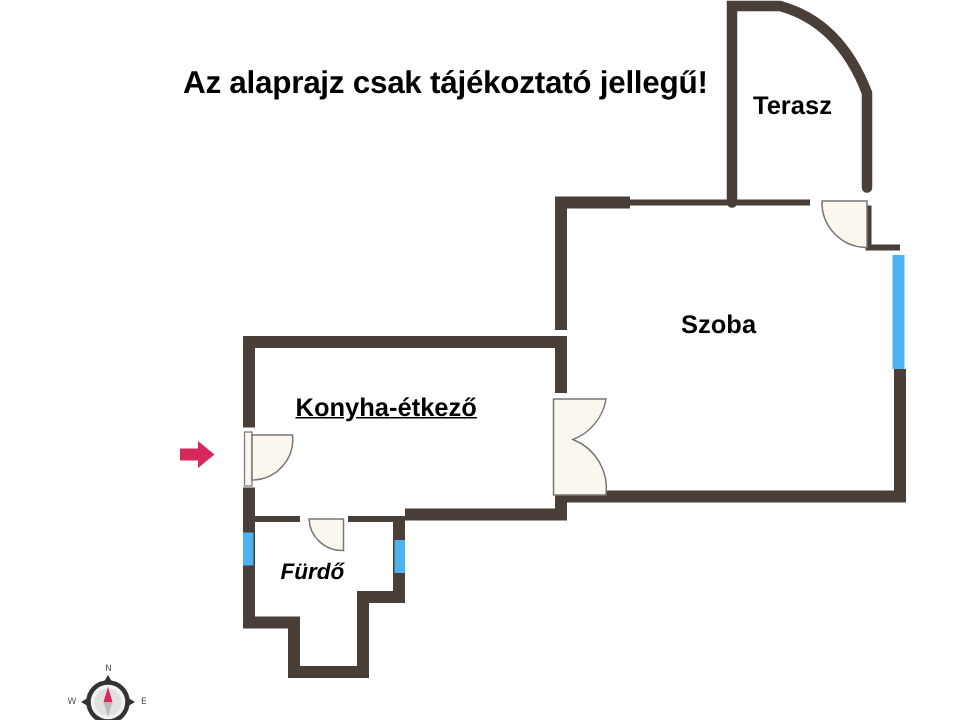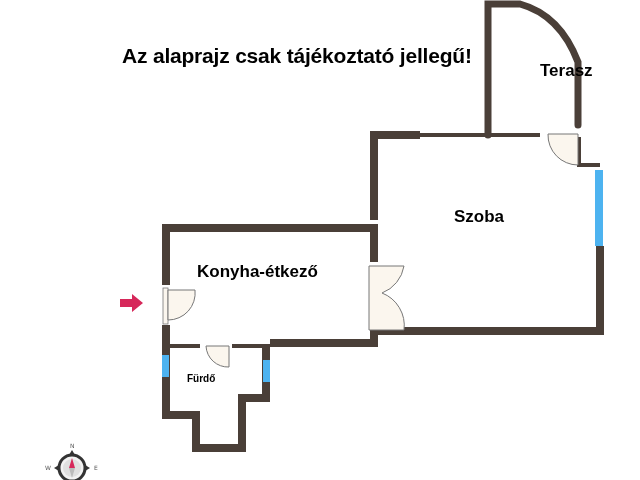--- a/index.html
+++ b/index.html
@@ -1,23 +1,23 @@
 <!DOCTYPE html>
 <html><head>
 <meta charset="utf-8">
 <style>
   html, body { margin:0; padding:0; background:#ffffff; }
   body { width:640px; height:480px; position:relative; overflow:hidden; }
   .plan { position:absolute; left:0; top:0; width:640px; height:480px; }
   .label { position:absolute; font-family:"Liberation Sans", sans-serif; font-weight:bold; color:#000; white-space:nowrap; }
   .title { left:122px; top:44px; font-size:21px; letter-spacing:-0.2px; }
-  .room-terasz { left:502px; top:61px; font-size:17px;margin-left:38px; }
+  .room-terasz { left:502px; top:61px; font-size:17px; }
   .room-szoba { left:454px; top:207px; font-size:17px; }
-  .room-konyha { left:197px; top:262px; font-size:17px; }
-  .room-furdo { left:187px; top:373px; font-size:10px; }
+  .room-konyha { left:197px; top:262px; font-size:17px;text-decoration:underline; }
+  .room-furdo { left:187px; top:373px; font-size:15px;font-style:italic; }
   .compass-letter { position:absolute; font-family:"DejaVu Sans", sans-serif; font-size:6px; color:#555; }
 </style>
 </head>
 <body>
 
 <svg class="plan" width="640" height="480" viewBox="0 0 640 480" xmlns="http://www.w3.org/2000/svg">
   <g fill="none" stroke="#4a3f38" stroke-linecap="butt" stroke-linejoin="miter">
 
     <path d="M488 135 L488 4 L520 4 Q560 15 578 62 L578 125" stroke-width="7" stroke-linecap="round"></path>
 

